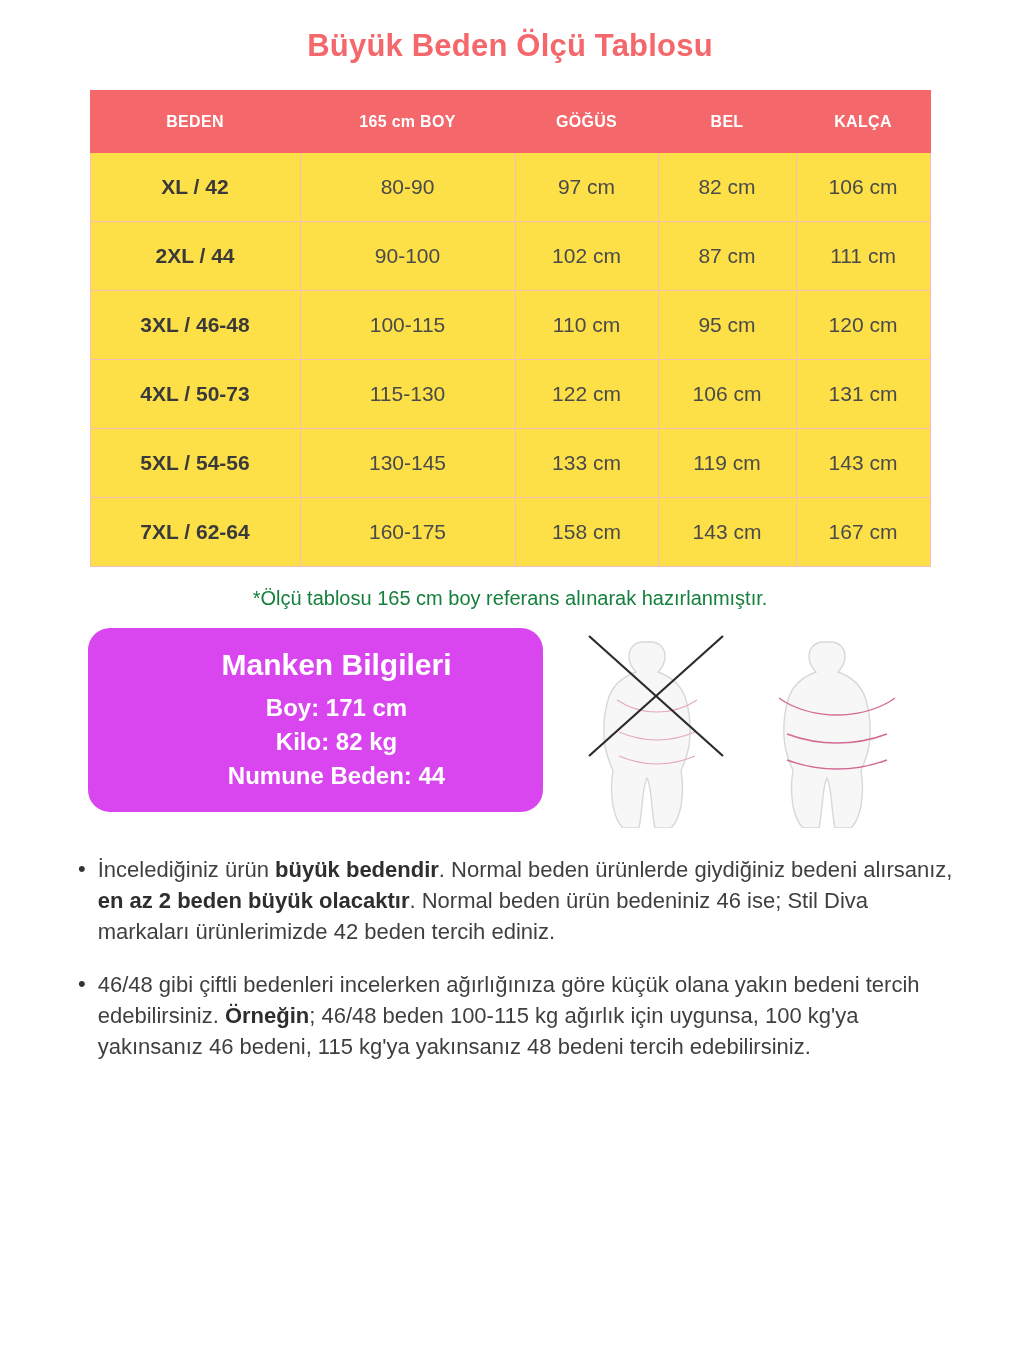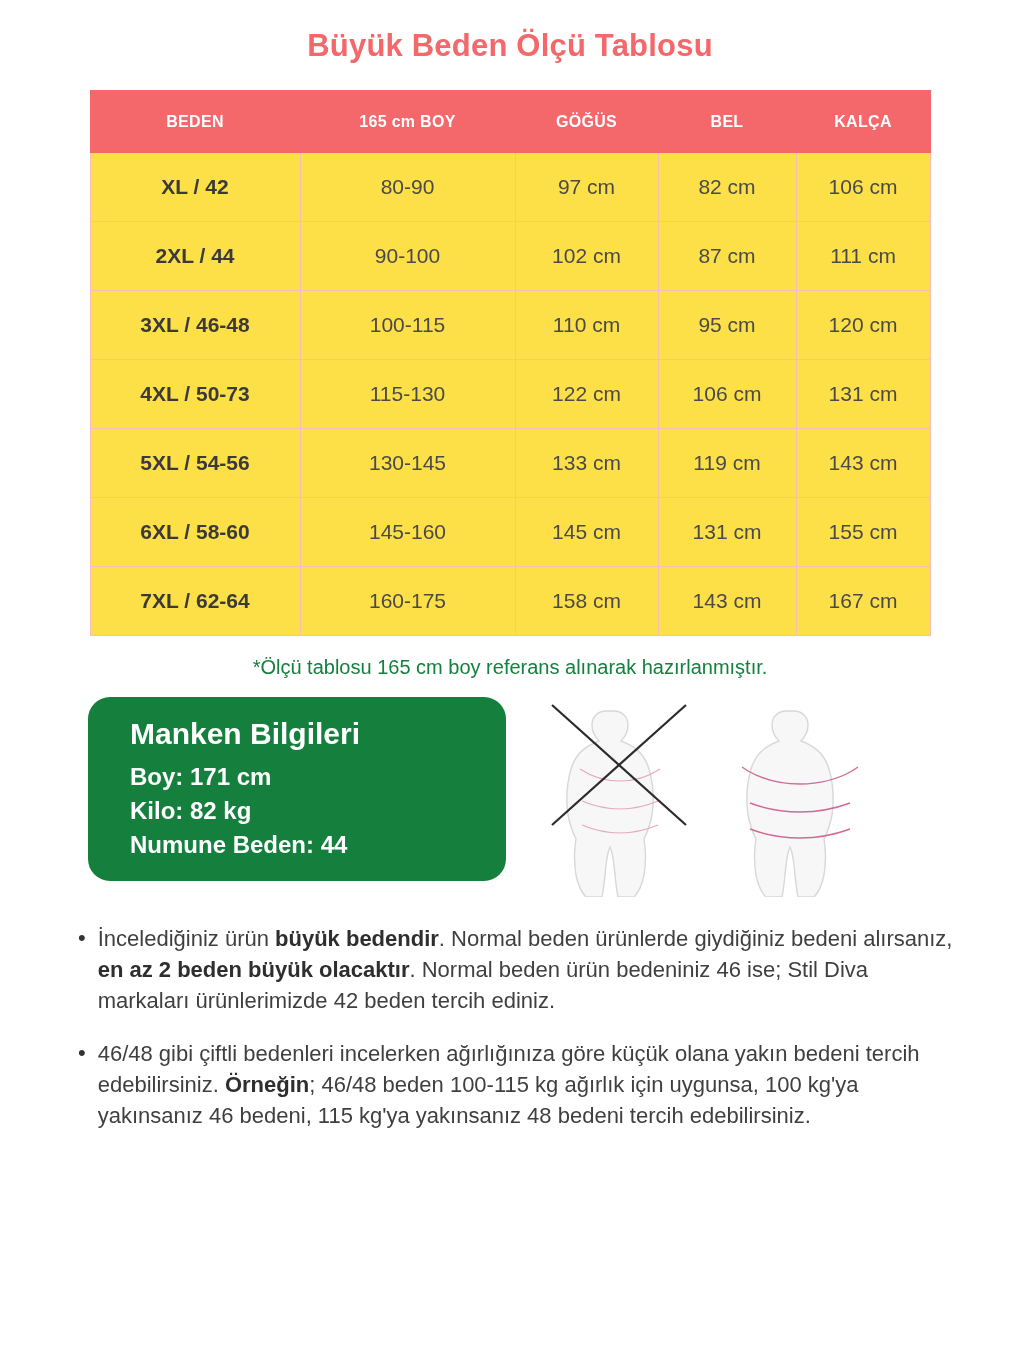--- a/index.html
+++ b/index.html
@@ -68,25 +68,26 @@
     margin-top: 20px;
   }
 
   .mid-section {
     display: flex;
     align-items: flex-start;
     margin-top: 18px;
     padding-left: 88px;
   }
   .model-card {
-    background: #15803d;
+    background: #d946ef;
     border-radius: 22px;
-    width: 418px;
+    width: 455px;
     padding: 20px 0 22px 42px;
     color: #ffffff;
+    text-align: center;
   }
   .model-card .mc-title {
     font-size: 30px;
     font-weight: bold;
     margin-bottom: 12px;
   }
   .model-card .mc-row {
     font-size: 24px;
     margin-top: 6px;
     color: #ffffff;
@@ -179,27 +180,20 @@
           <td>131 cm</td>
         </tr>
         <tr>
           <td class="beden">5XL / 54-56</td>
           <td>130-145</td>
           <td>133 cm</td>
           <td>119 cm</td>
           <td>143 cm</td>
         </tr>
         <tr>
-          <td class="beden">6XL / 58-60</td>
-          <td>145-160</td>
-          <td>145 cm</td>
-          <td>131 cm</td>
-          <td>155 cm</td>
-        </tr>
-        <tr>
           <td class="beden">7XL / 62-64</td>
           <td>160-175</td>
           <td>158 cm</td>
           <td>143 cm</td>
           <td>167 cm</td>
         </tr>
       </tbody>
   </table>
 
   <div class="note">*Ölçü tablosu 165 cm boy referans alınarak hazırlanmıştır.</div>

